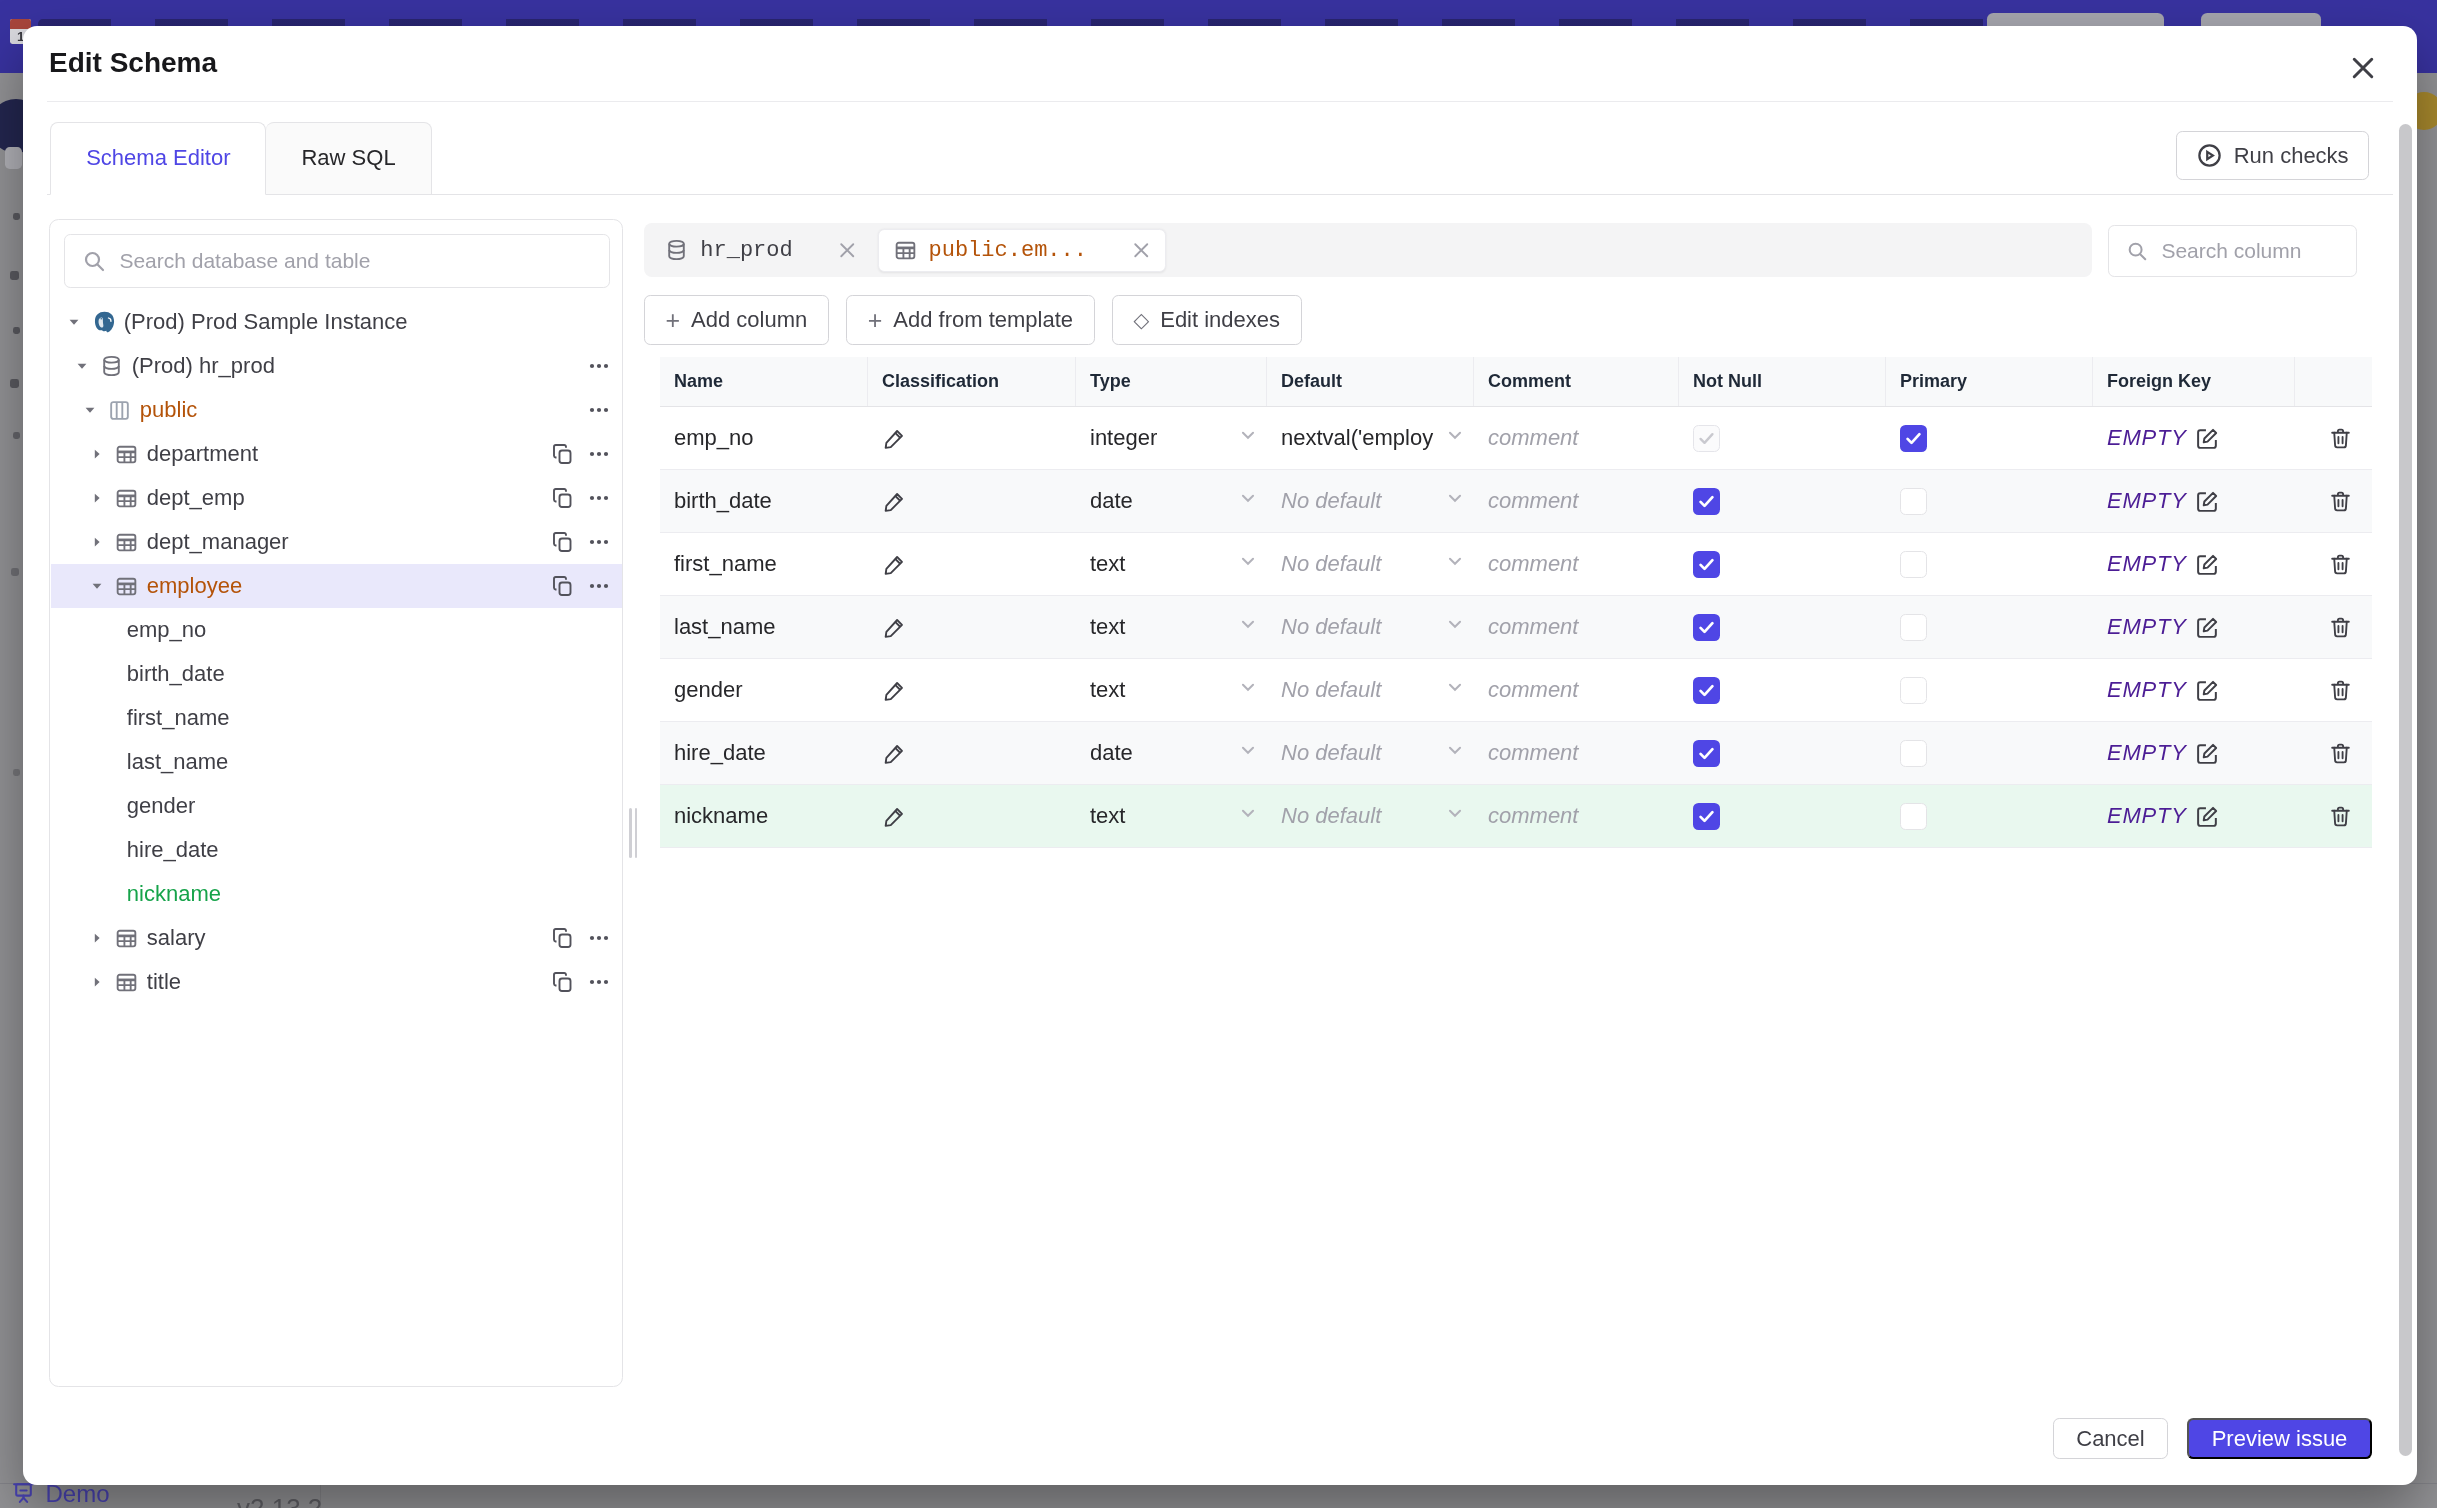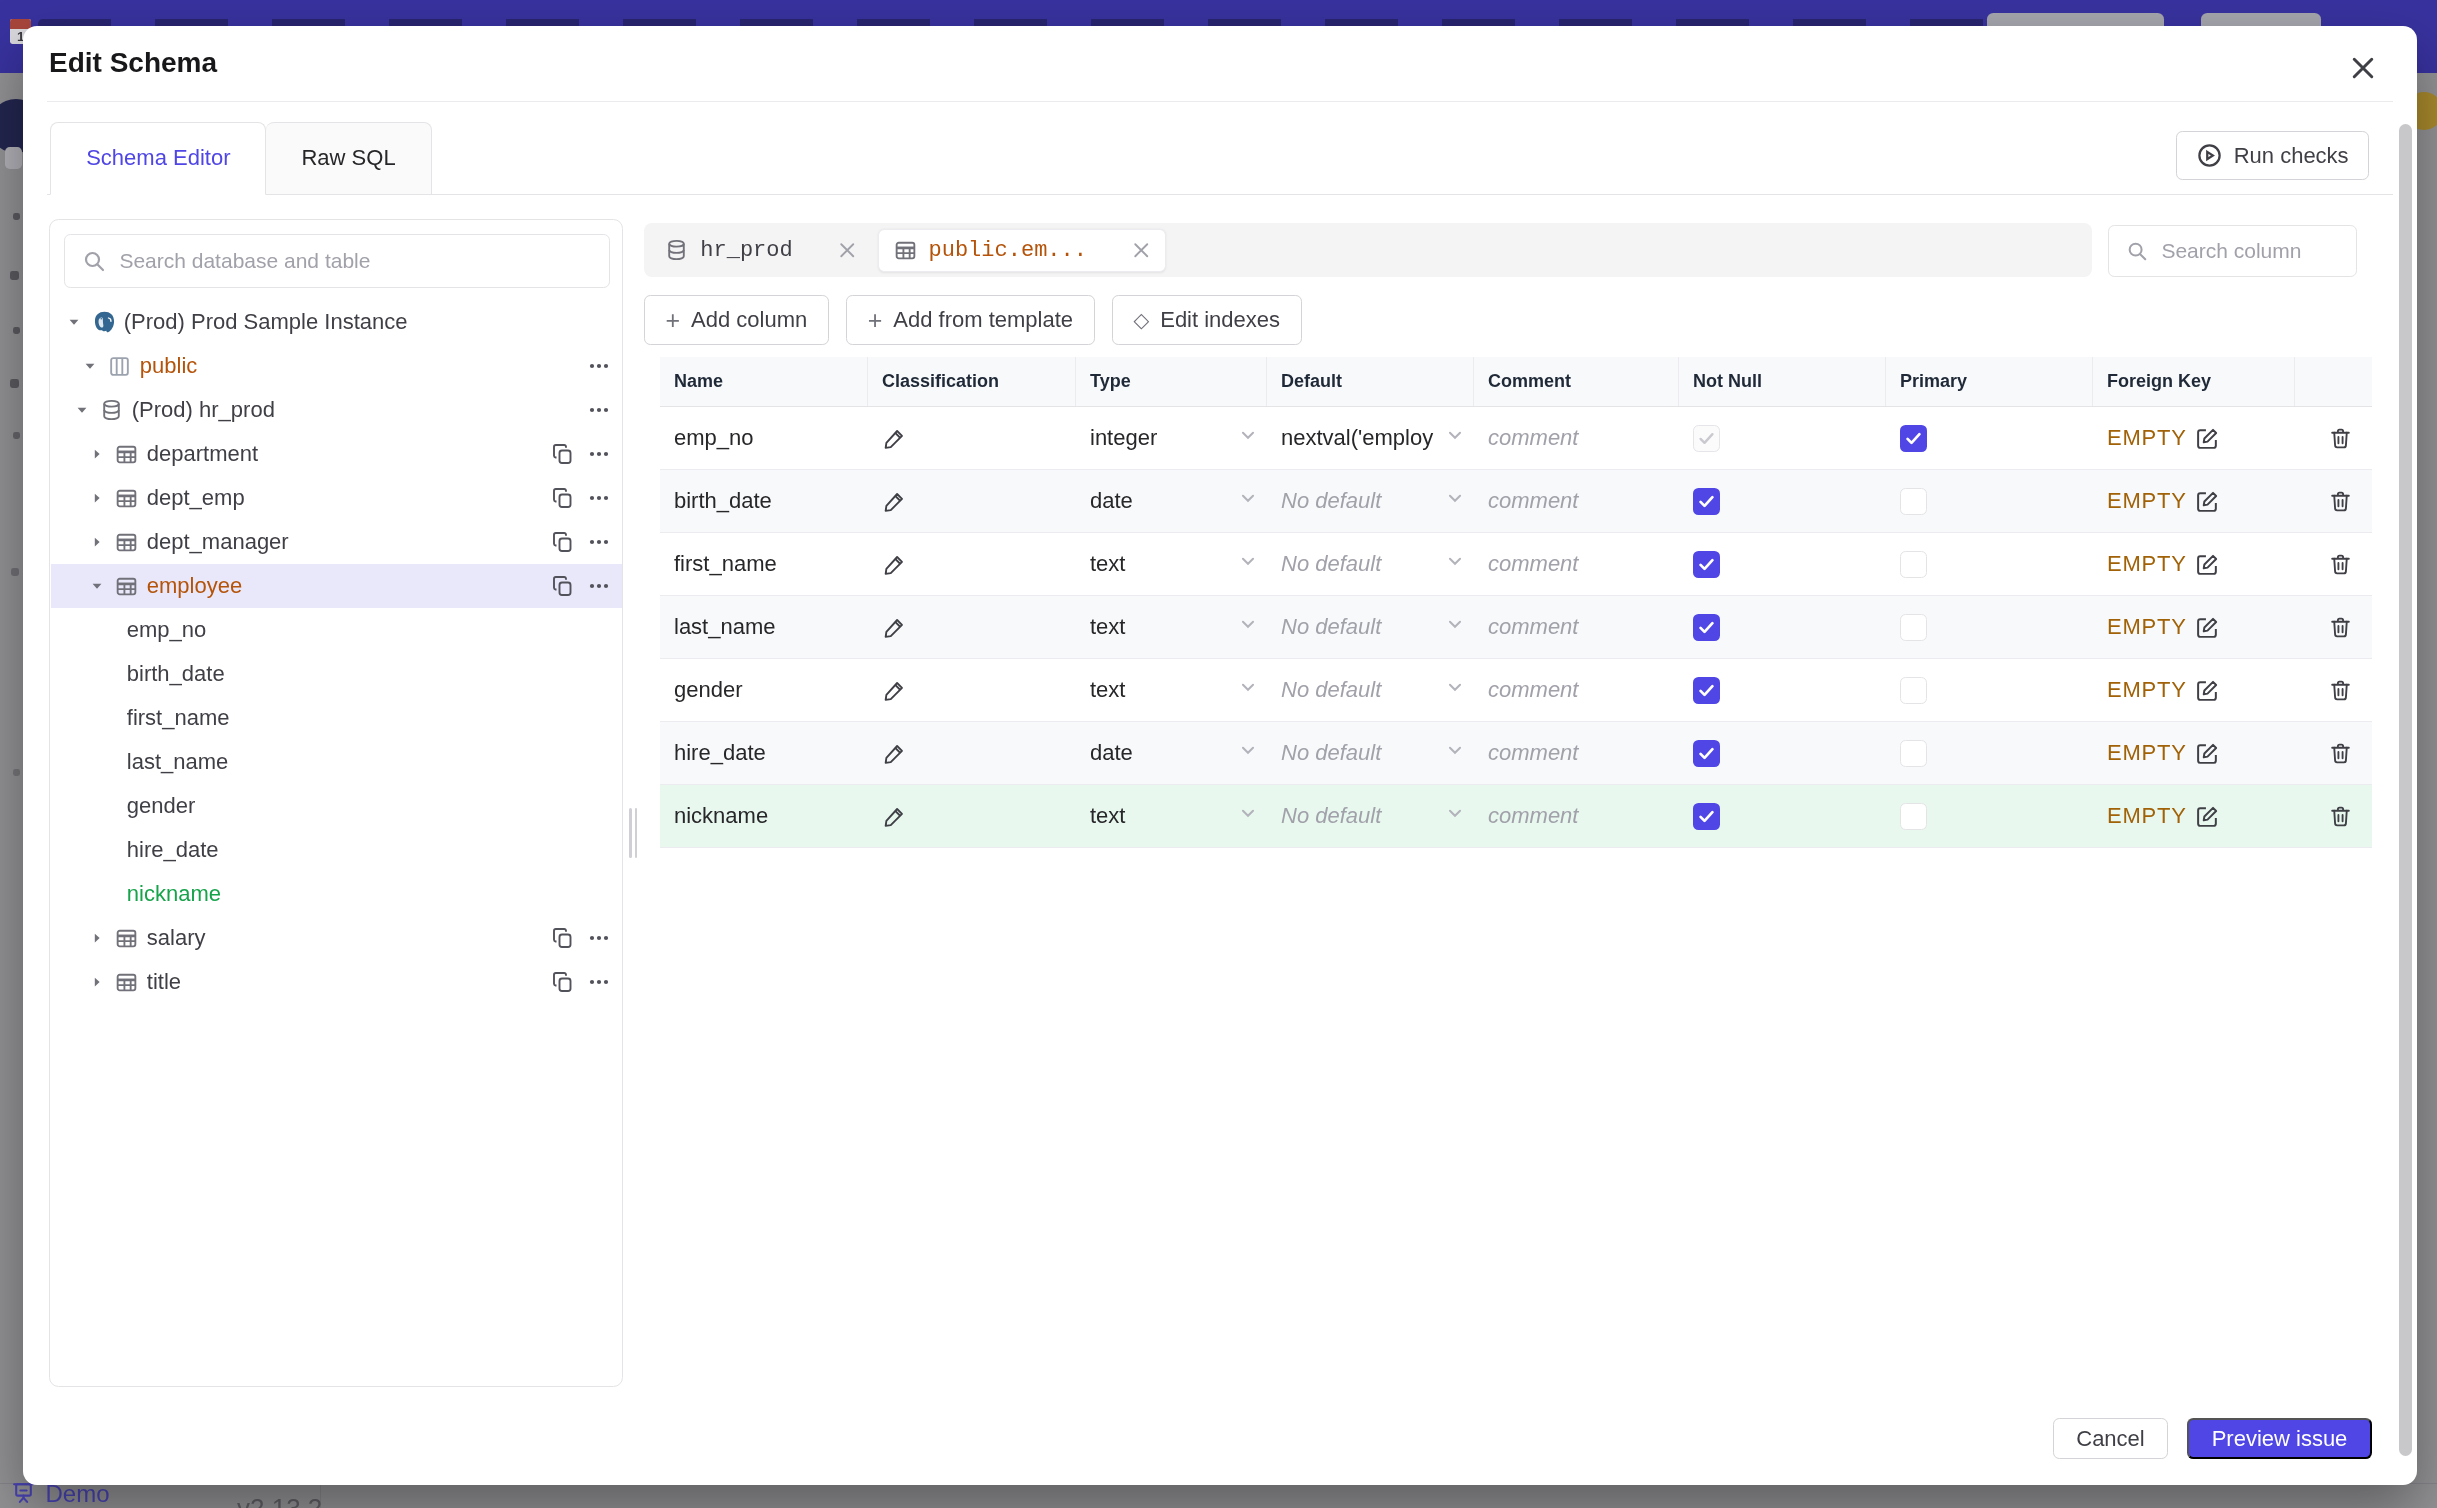--- a/index.html
+++ b/index.html
@@ -84,21 +84,21 @@
   .t-row.new{background:var(--new-row-bg,#e9f8ef);}
   .t-cell{display:flex;align-items:center;padding-left:14px;font-size:22px;color:#27272a;height:62px;box-sizing:border-box;overflow:hidden;}
   .t-cell .grow{flex:1;}
   .t-cell .chev{margin-right:8px;flex:0 0 auto;}
   .ph{color:#a1a1aa;font-style:italic;}
   .val{white-space:nowrap;overflow:hidden;}
   .checkbox{width:27px;height:27px;border-radius:5.5px;box-sizing:border-box;display:flex;align-items:center;justify-content:center;cursor:pointer;}
   .checkbox.on{background:var(--accent,#4f46e5);}
   .checkbox.off{background:#fff;border:0.8px solid #e4e4e7;}
   .checkbox.disabled{background:#fbfbfc;border:0.8px solid #e5e5ea;}
-  .fk-empty{color:#a16207;letter-spacing:0.8px;}
+  .fk-empty{color:#4c1d95;font-style:italic;letter-spacing:0.8px;}
   .icon-btn{display:flex;align-items:center;justify-content:center;cursor:pointer;}
 
   .m-footer-btn{position:absolute;top:1392px;height:41px;box-sizing:border-box;border-radius:6.3px;font-size:22px;display:flex;align-items:center;justify-content:center;cursor:pointer;}
   .btn-cancel{left:2030px;width:115px;background:#fff;border:0.8px solid #d4d4d8;color:#3f3f46;}
   .btn-primary{left:2164px;width:185px;background:var(--accent,#4f46e5);color:#fff;}
   .m-scrollthumb{position:absolute;left:2376px;top:98px;width:12.6px;height:1332px;border-radius:7px;background:#c8c8cb;}
 </style>
 </head>
 <body>
 
@@ -183,57 +183,57 @@
             <span class="tree-icon">
               <svg width="27" height="27" viewBox="0 0 24 24">
                 <path d="M12 2.5c5 0 8.5 3 8.5 8.5 0 4.5-2.5 8-5 9.5-1 .6-2-.2-1.8-1.2-2 .8-3.4.2-4-.5-3.5.9-6.2-3-6.2-8C3.5 5.5 7 2.5 12 2.5z" fill="#336791"></path>
                 <path d="M9.5 7.5c-1.8 0-2.8 1.5-2.8 3.5 0 2.8 1.4 5.4 3 5.4.8 0 1.3-.5 1.3-1.6 0-1.5-.4-2.2-.4-3.8 0-2.1-.1-3.5-1.1-3.5z" fill="#fff" opacity=".85"></path>
                 <circle cx="9.1" cy="8.7" r=".7" fill="#336791"></circle>
                 <path d="M15.5 8c1.6.3 2.4 1.5 2.2 3" stroke="#fff" stroke-width="1.1" fill="none" stroke-linecap="round"></path>
               </svg>
             </span>
             <span class="tree-label">(Prod) Prod Sample Instance</span>
           </div>
-          <div class="tree-row" style="padding-left: 32px;">
-            <span class="tree-caret">
-              <svg width="14" height="14" viewBox="0 0 16 16">
-                <path d="M3 5.5h10L8 11z" fill="#71717a"></path>
-              </svg>
-            </span>
-            <span class="tree-icon">
-              <svg width="25" height="25" viewBox="0 0 24 24" fill="none" stroke="#9ca3af" stroke-width="1.8">
-                <rect x="4" y="4" width="16" height="16" rx="2"></rect>
-                <path d="M9.3 4v16M14.7 4v16"></path>
-              </svg>
-            </span>
-            <span class="tree-label amber">public</span>
-            <span class="tree-actions">
-              <span class="icon-btn">
-                <svg width="24" height="24" viewBox="0 0 24 24" fill="#52525b">
-                  <circle cx="5" cy="12" r="2.1"></circle>
-                  <circle cx="12" cy="12" r="2.1"></circle>
-                  <circle cx="19" cy="12" r="2.1"></circle>
-                </svg>
-              </span>
-            </span>
-          </div>
           <div class="tree-row" style="padding-left: 24px;">
             <span class="tree-caret">
               <svg width="14" height="14" viewBox="0 0 16 16">
                 <path d="M3 5.5h10L8 11z" fill="#71717a"></path>
               </svg>
             </span>
             <span class="tree-icon">
               <svg width="25" height="25" viewBox="0 0 24 24" fill="none" stroke="#71717a" stroke-width="1.8">
                 <ellipse cx="12" cy="5.5" rx="7" ry="2.8"></ellipse>
                 <path d="M5 5.5v6c0 1.5 3.1 2.8 7 2.8s7-1.3 7-2.8v-6"></path>
                 <path d="M5 11.5v6c0 1.5 3.1 2.8 7 2.8s7-1.3 7-2.8v-6"></path>
               </svg>
             </span>
             <span class="tree-label">(Prod) hr_prod</span>
+            <span class="tree-actions">
+              <span class="icon-btn">
+                <svg width="24" height="24" viewBox="0 0 24 24" fill="#52525b">
+                  <circle cx="5" cy="12" r="2.1"></circle>
+                  <circle cx="12" cy="12" r="2.1"></circle>
+                  <circle cx="19" cy="12" r="2.1"></circle>
+                </svg>
+              </span>
+            </span>
+          </div>
+          <div class="tree-row" style="padding-left: 32px;">
+            <span class="tree-caret">
+              <svg width="14" height="14" viewBox="0 0 16 16">
+                <path d="M3 5.5h10L8 11z" fill="#71717a"></path>
+              </svg>
+            </span>
+            <span class="tree-icon">
+              <svg width="25" height="25" viewBox="0 0 24 24" fill="none" stroke="#9ca3af" stroke-width="1.8">
+                <rect x="4" y="4" width="16" height="16" rx="2"></rect>
+                <path d="M9.3 4v16M14.7 4v16"></path>
+              </svg>
+            </span>
+            <span class="tree-label amber">public</span>
             <span class="tree-actions">
               <span class="icon-btn">
                 <svg width="24" height="24" viewBox="0 0 24 24" fill="#52525b">
                   <circle cx="5" cy="12" r="2.1"></circle>
                   <circle cx="12" cy="12" r="2.1"></circle>
                   <circle cx="19" cy="12" r="2.1"></circle>
                 </svg>
               </span>
             </span>
           </div>

